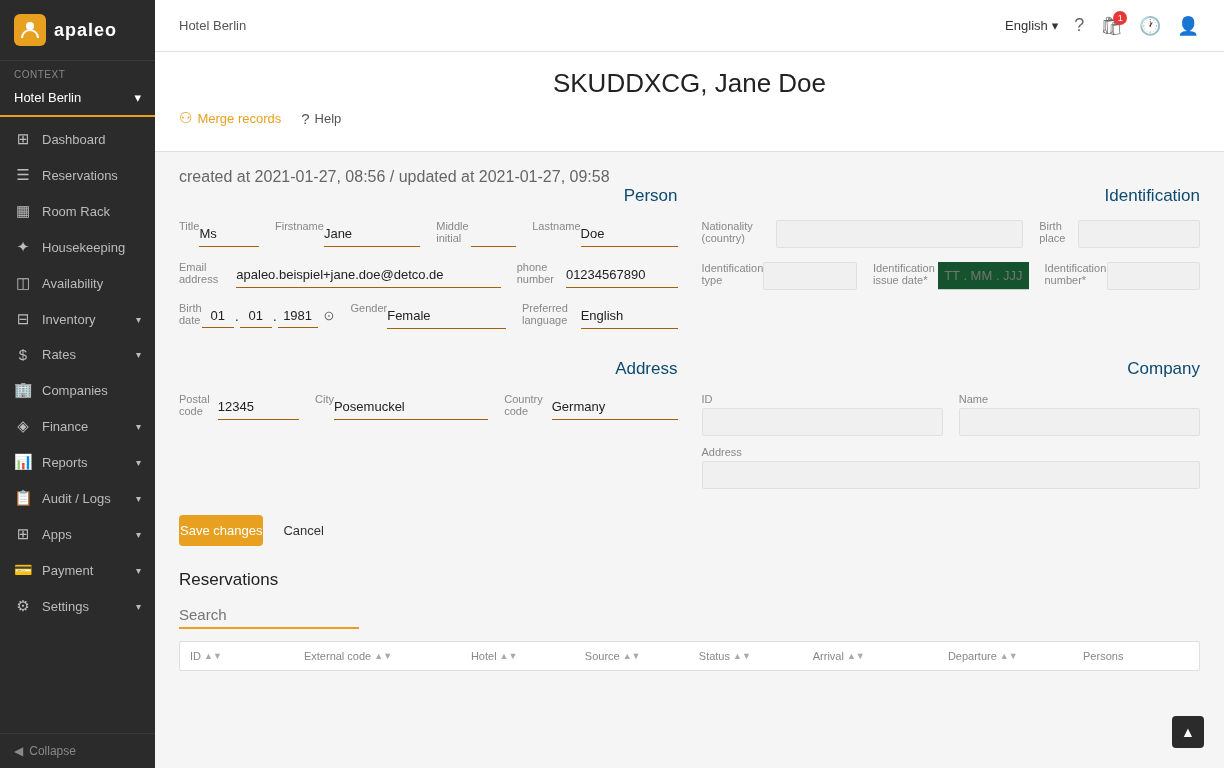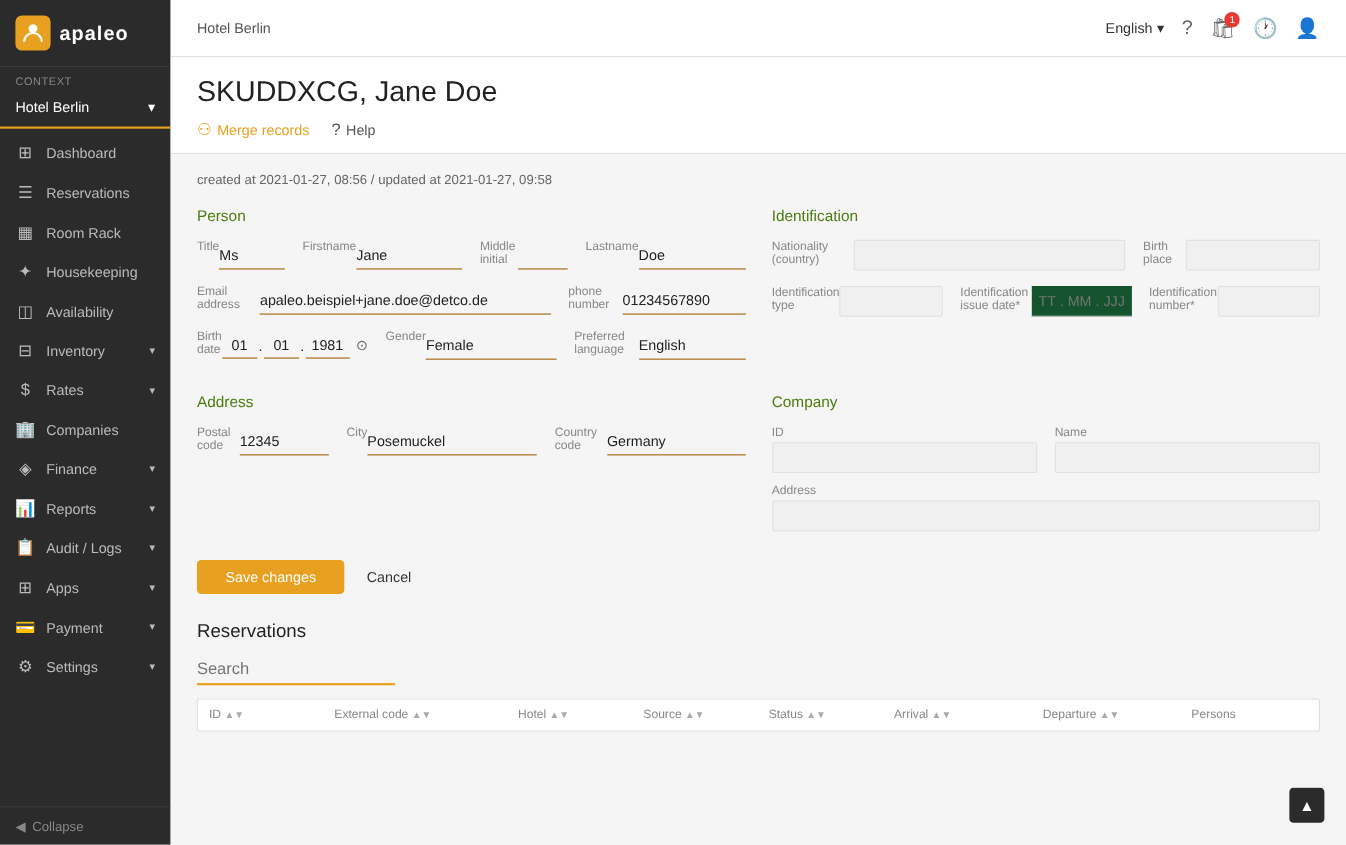--- a/index.html
+++ b/index.html
@@ -115,22 +115,23 @@
     .content {
       flex: 1;
       overflow-y: auto;
       padding: 0;
       background: #f5f5f5;
     }
 
     
     .page-header {
       background: white;
-      padding: 16px 24px 0;
+      padding: 16px 24px 12px;
       border-bottom: 1px solid #e0e0e0;
+      text-align: center;
     }
     .page-title {
       font-size: 26px;
       font-weight: 400;
       color: #222;
       margin-bottom: 10px;
     }
     .page-actions {
       display: flex;
       align-items: center;
@@ -139,38 +140,38 @@
     }
     .action-link {
       display: flex; align-items: center; gap: 5px;
       color: #e8a020; font-size: 13px; cursor: pointer; text-decoration: none;
     }
 
     .page-body {
       padding: 16px 24px;
     }
     .meta-text {
-      font-size: 12px;
+      font-size: 16px;
       color: #666;
-      margin-bottom: 18px;
     }
 
     
     .section-grid {
       display: grid;
       grid-template-columns: 1fr 1fr;
       gap: 24px;
       margin-bottom: 16px;
     }
 
     .section-title {
-      font-size: 14px;
+      font-size: 17px;
       font-weight: 500;
-      color: #4d7c0f;
+      color: #0c4a6e;
       margin-bottom: 14px;
+      text-align: right;
     }
 
     .form-row {
       display: flex;
       gap: 16px;
       margin-bottom: 14px;
     }
     .form-field {
       display: flex;
       flex-direction: row;
@@ -244,21 +245,21 @@
       border: 1px solid #e0e0e0;
       height: 28px;
       border-radius: 2px;
     }
 
     
     .btn-save {
       background: #e8a020;
       color: white;
       border: none;
-      padding: 8px 26px;
+      padding: 8px 1px;
       border-radius: 4px;
       font-size: 13px;
       cursor: pointer;
       font-weight: 500;
     }
     .btn-cancel {
       background: transparent;
       color: #333;
       border: none;
       padding: 8px 12px;

